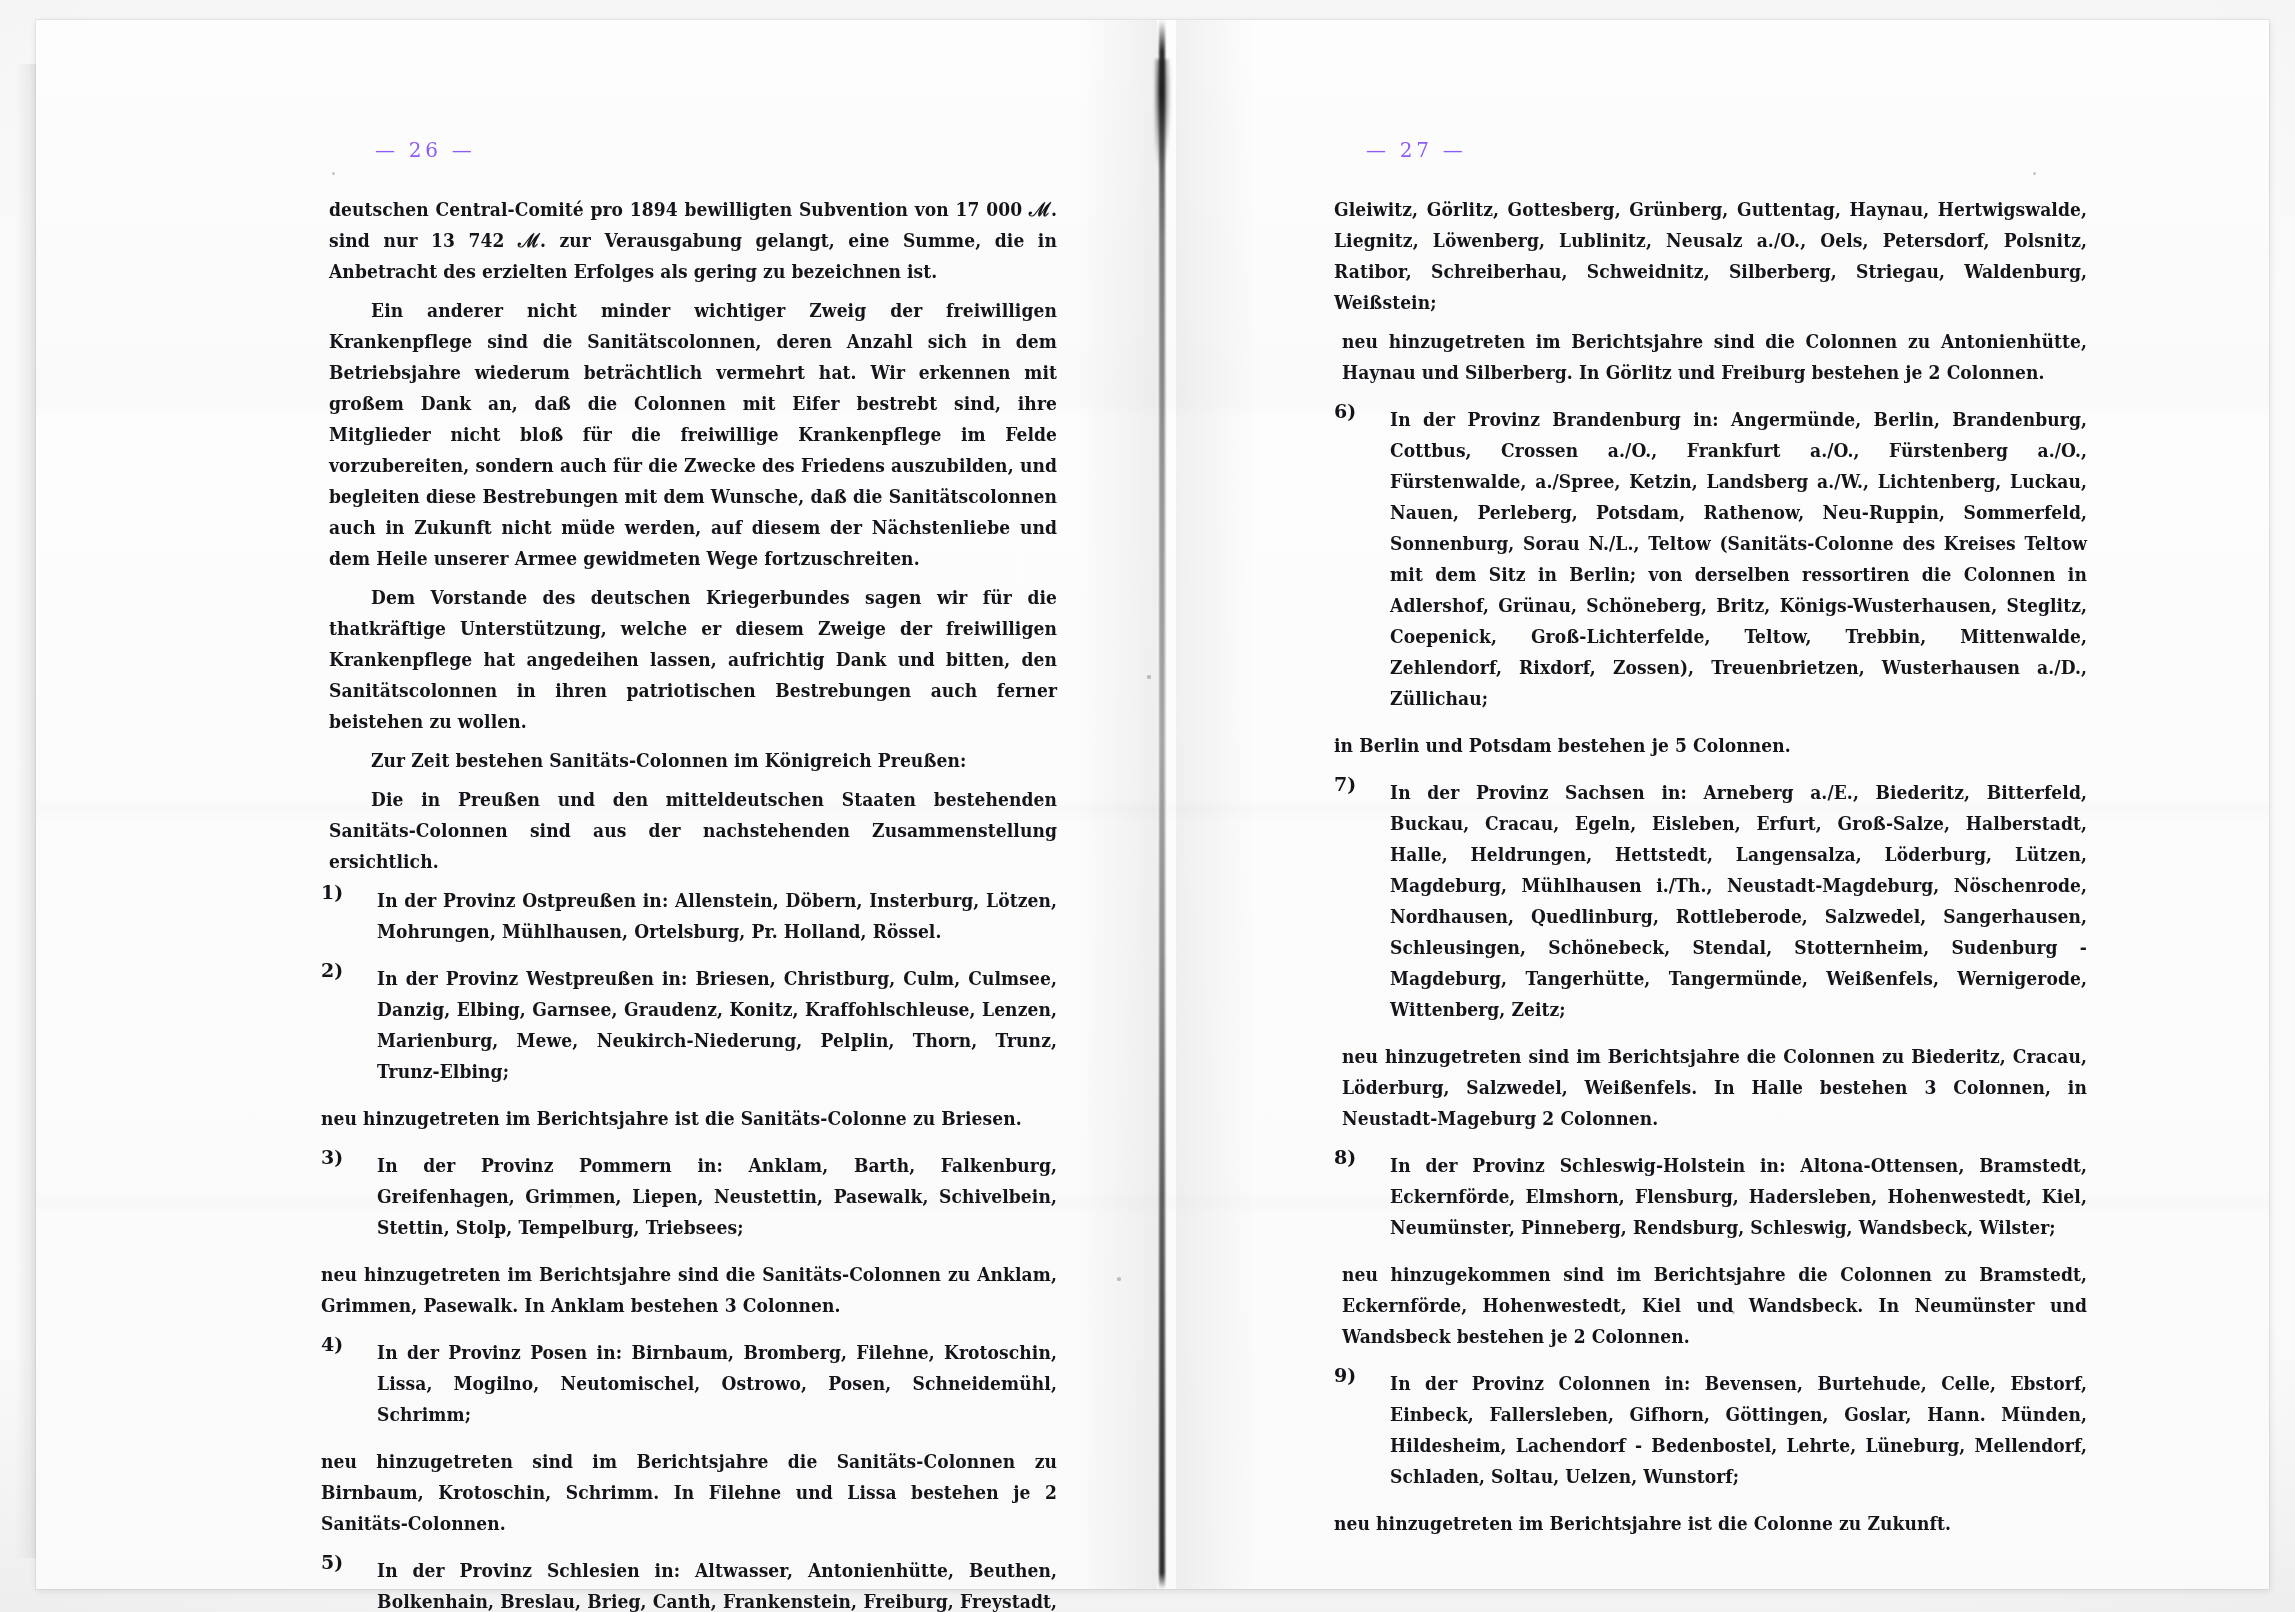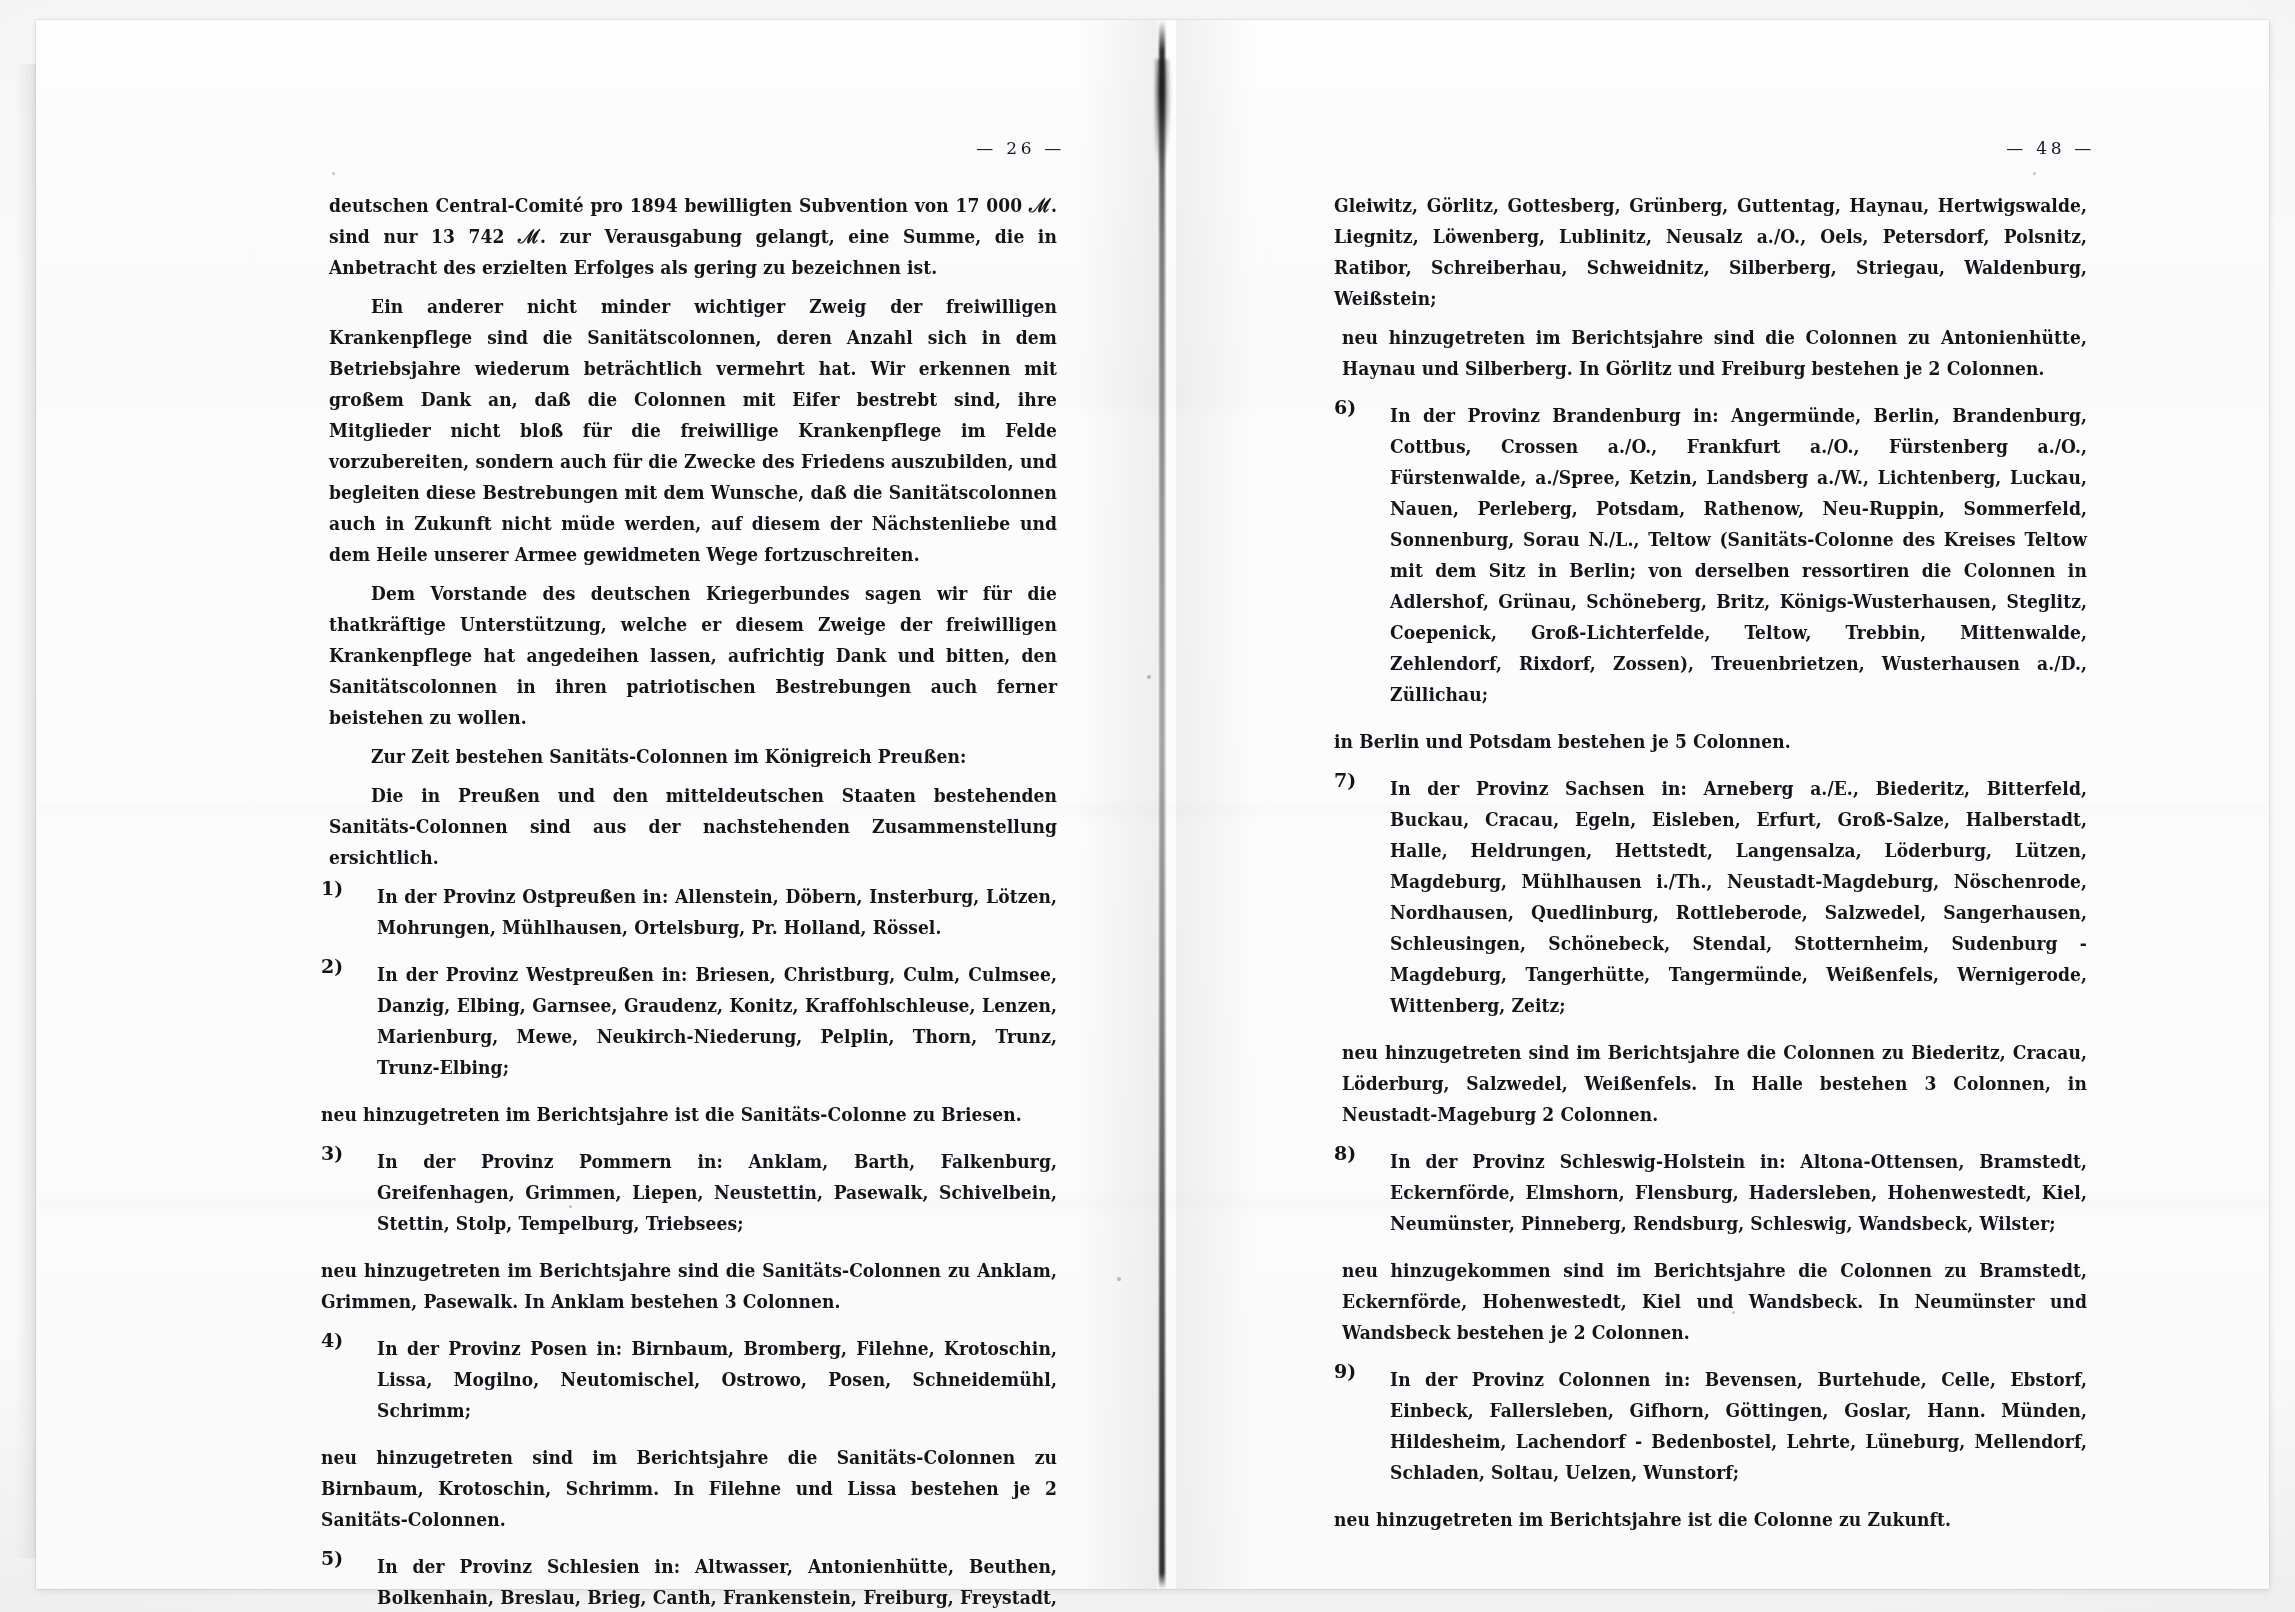--- a/index.html
+++ b/index.html
@@ -141,24 +141,24 @@
 
   
   .page {
     position: absolute;
     top: 0;
   }
   .page-left  { left: 321px;  width: 744px; }
   .page-right { left: 1334px; width: 761px; }
 
   .folio {
-    text-align: right;
-    font-size: 17px;
+    text-align: left;
+    font-size: 20px;
     letter-spacing: 3.7px;
-    color: #0f172a;
+    color: #8b5cf6;
     margin: 0;
   }
   .page-left  .folio { margin: 138px 0 0 54px; }
   .page-right .folio { margin: 138px 0 0 32px; }
 
   .body {
     margin-top: 32px;
     font-size: 19px;
     line-height: 31px;
     color: #14141a;
@@ -284,21 +284,21 @@
       <div class="item">
         <span class="num">5)</span>
         <span class="li-text"><span class="strong">In der Provinz Schlesien in:</span> <span>Altwasser, Antonienhütte, Beuthen, Bolkenhain, Breslau, Brieg, Canth, Frankenstein, Freiburg, Freystadt, Friedeberg,</span></span>
       </div>
 
     </div>
   </div>
 
   <div class="page page-right">
 
-    <div class="folio">—  48  —</div>
+    <div class="folio">—  27  —</div>
 
     <div class="body">
 
       <div class="cont runon">Gleiwitz, Görlitz, Gottesberg, Grünberg, Guttentag, Haynau, Hertwigswalde, Liegnitz, Löwenberg, Lublinitz, Neusalz a./O., Oels, Petersdorf, Polsnitz, Ratibor, Schreiberhau, Schweidnitz, Silberberg, Striegau, Waldenburg, Weißstein;</div>
       <div class="cont">neu hinzugetreten im Berichtsjahre sind die Colonnen zu Antonienhütte, Haynau und Silberberg.  In Görlitz und Freiburg bestehen je 2 Colonnen.</div>
 
       <div class="item">
         <span class="num">6)</span>
         <span class="li-text"><span class="strong">In der Provinz Brandenburg in:</span> <span>Angermünde, Berlin, Brandenburg, Cottbus, Crossen a./O., Frankfurt a./O., Fürstenberg a./O., Fürstenwalde, a./Spree, Ketzin, Landsberg a./W., Lichtenberg, Luckau, Nauen, Perleberg, Potsdam, Rathenow, Neu-Ruppin, Sommerfeld, Sonnenburg, Sorau N./L., Teltow (Sanitäts-Colonne des Kreises Teltow mit dem Sitz in Berlin; von derselben ressortiren die Colonnen in Adlershof, Grünau, Schöneberg, Britz, Königs-Wusterhausen, Steglitz, Coepenick, Groß-Lichterfelde, Teltow, Trebbin, Mittenwalde, Zehlendorf, Rixdorf, Zossen), Treuenbrietzen, Wusterhausen a./D., Züllichau;</span></span>
       </div>

